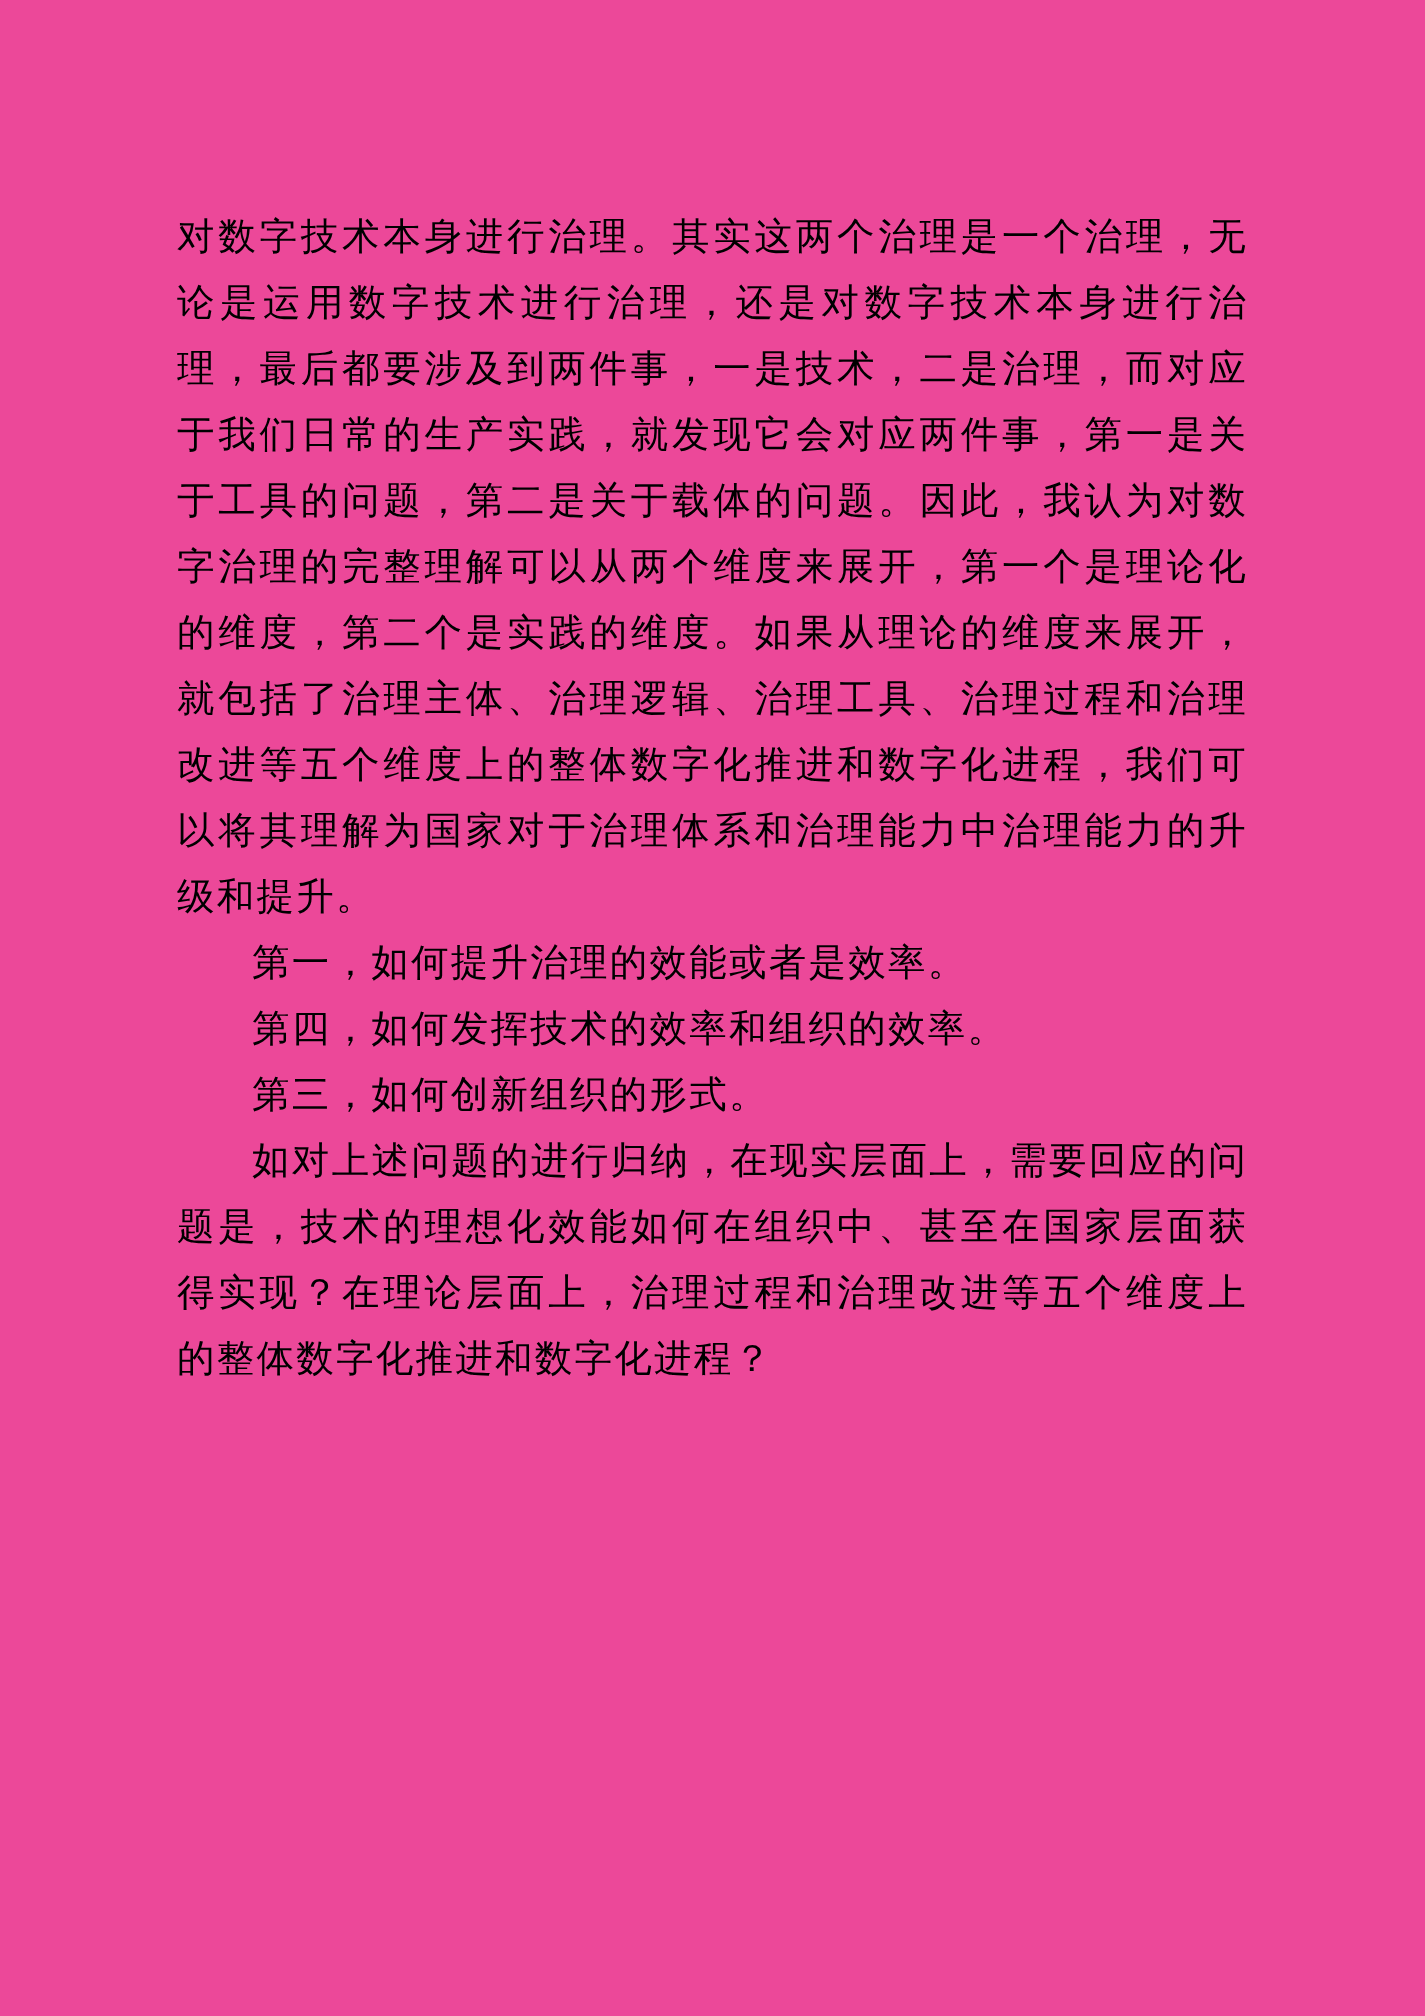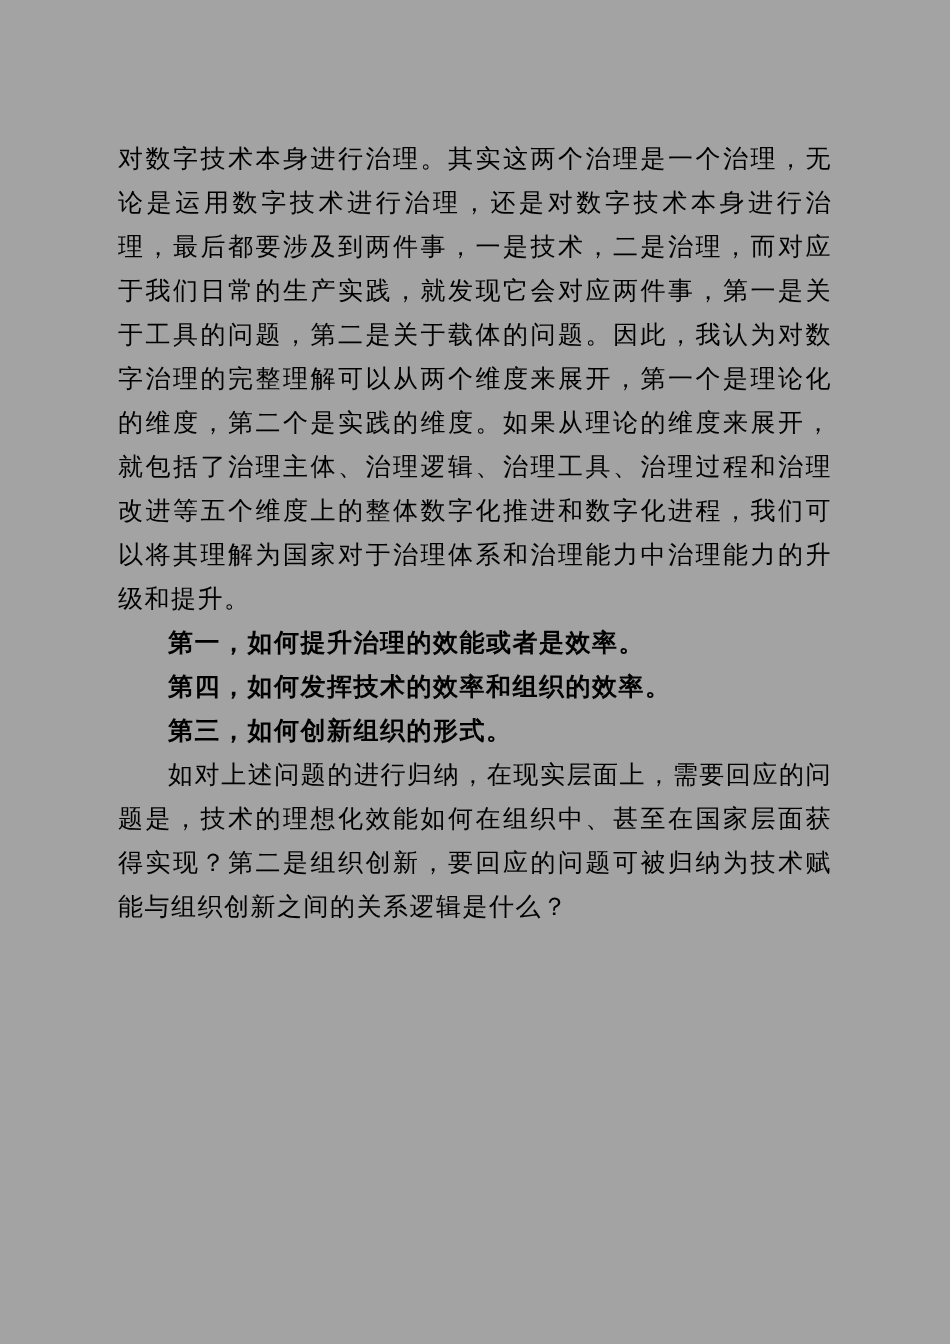--- a/index.html
+++ b/index.html
@@ -11,43 +11,43 @@
     width: 950px;
     height: 1344px;
     overflow: hidden;
     font-family: "Liberation Serif", "DejaVu Serif", serif;
   }
   .page {
     box-sizing: border-box;
     width: 950px;
     height: 1344px;
     padding: 137px 118px 0 118px;
-    background: #a3a3a3;
+    background: #ec4899;
     color: #000000;
   }
   .doc-body p {
     margin: 0;
     font-size: 25px;
     line-height: 44px;
     letter-spacing: 1.5px;
     text-align: justify;
     text-justify: inter-character;
     color: #000000;
   }
   .doc-body p.indent {
     text-indent: 2em;
   }
   .doc-body p.bold {
-    font-weight: 700;
+    font-weight: 400;
   }
 </style>
 </head>
 <body>
 
 <div class="page">
   <div class="doc-body">
     <p>对数字技术本身进行治理。其实这两个治理是一个治理，无论是运用数字技术进行治理，还是对数字技术本身进行治理，最后都要涉及到两件事，一是技术，二是治理，而对应于我们日常的生产实践，就发现它会对应两件事，第一是关于工具的问题，第二是关于载体的问题。因此，我认为对数字治理的完整理解可以从两个维度来展开，第一个是理论化的维度，第二个是实践的维度。如果从理论的维度来展开，就包括了治理主体、治理逻辑、治理工具、治理过程和治理改进等五个维度上的整体数字化推进和数字化进程，我们可以将其理解为国家对于治理体系和治理能力中治理能力的升级和提升。</p>
     <p class="indent bold">第一，如何提升治理的效能或者是效率。</p>
     <p class="indent bold">第四，如何发挥技术的效率和组织的效率。</p>
     <p class="indent bold">第三，如何创新组织的形式。</p>
-    <p class="indent">如对上述问题的进行归纳，在现实层面上，需要回应的问题是，技术的理想化效能如何在组织中、甚至在国家层面获得实现？第二是组织创新，要回应的问题可被归纳为技术赋能与组织创新之间的关系逻辑是什么？</p>
+    <p class="indent">如对上述问题的进行归纳，在现实层面上，需要回应的问题是，技术的理想化效能如何在组织中、甚至在国家层面获得实现？在理论层面上，治理过程和治理改进等五个维度上的整体数字化推进和数字化进程？</p>
   </div>
 </div>
 
 </body></html>

